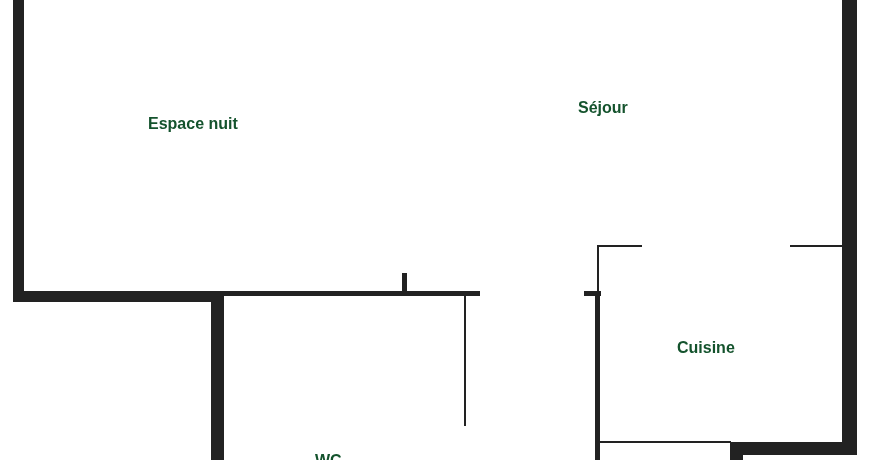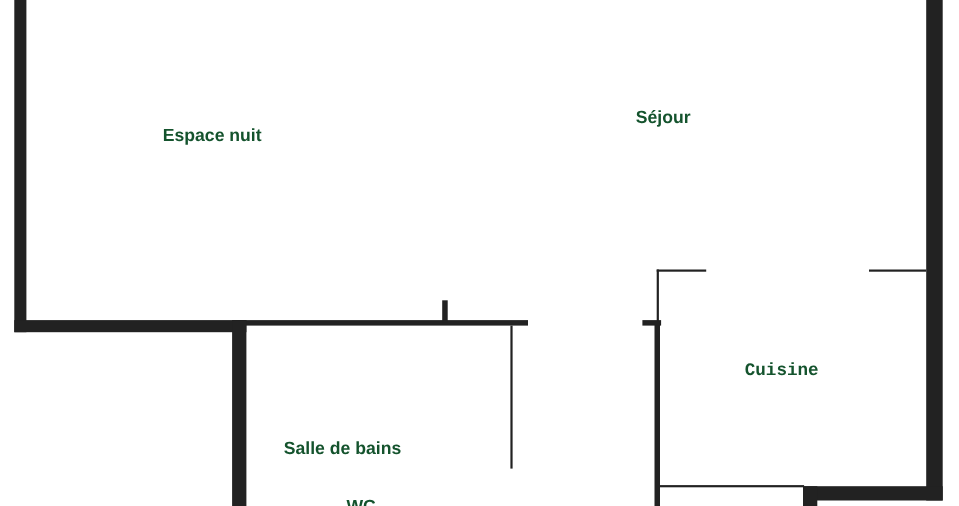--- a/index.html
+++ b/index.html
@@ -62,19 +62,18 @@
   <div class="wall" style="left:600px; top:441px; width:131px; height:2px;"></div>
 
   <div class="wall" style="left:730px; top:442px; width:127px; height:13px;"></div>
 
   <div class="wall" style="left:730px; top:442px; width:13px; height:18px;"></div>
 
   <div class="room-label" style="left:148px; top:116px;">Espace nuit</div>
 
   <div class="room-label" style="left:578px; top:100px;">Séjour</div>
 
-  <div class="room-label" style="left:677px; top:329px;font-family:Liberation Mono, monospace;">Cuisine</div>
+  <div class="room-label" style="left:677px; top:340px;">Cuisine</div>
 
-  <div class="room-label" style="left:258px; top:401px;">Salle de bains</div>
 
   <div class="room-label" style="left:315px; top:453px;">WC</div>
 
 </div>
 
 </body></html>

